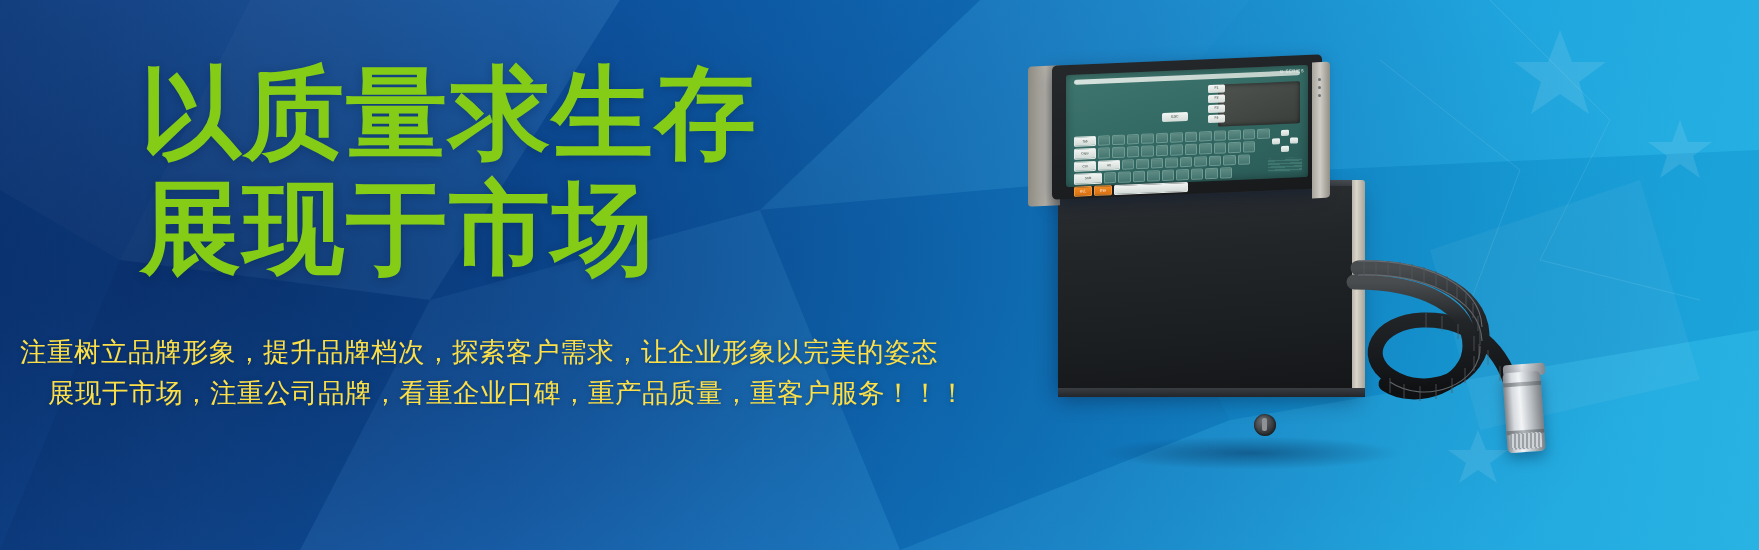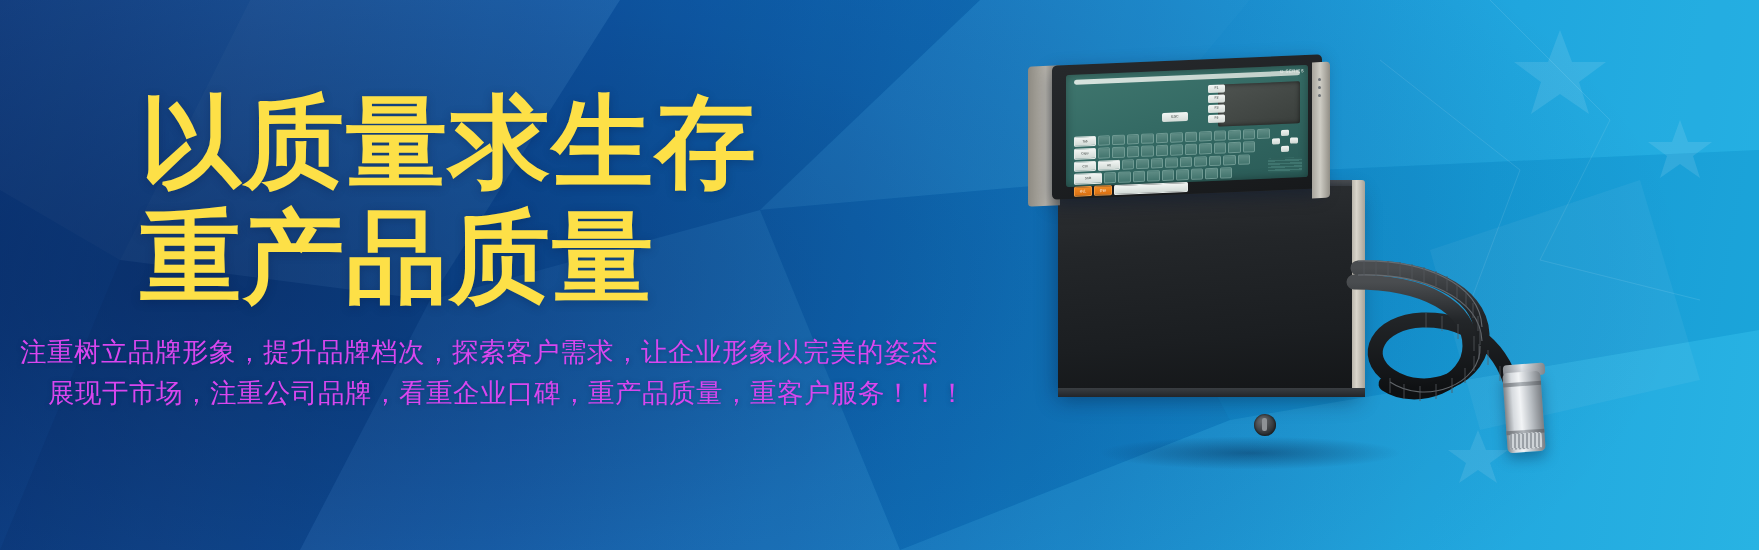--- a/index.html
+++ b/index.html
@@ -15,31 +15,31 @@
   }
   .bg-vign{
     position:absolute;inset:0;
     background:radial-gradient(120% 150% at 12% 50%, rgba(4,30,80,.55) 0%, rgba(4,30,80,.18) 38%, rgba(0,0,0,0) 70%);
   }
   .poly{position:absolute;inset:0;}
   .poly svg{display:block;width:100%;height:100%;}
   
   .copy{position:absolute;left:0;top:0;width:1000px;height:550px;}
   .headline{
-    position:absolute;left:140px;top:92px;
-    color:#fde047;
-    font-family:Liberation Serif, serif;
+    position:absolute;left:140px;top:70px;
+    color:#84cc16;
+    font-family:Liberation Mono, monospace;
     font-weight:700;font-size:101px;line-height:1.02;
     letter-spacing:2px;white-space:nowrap;
     text-shadow:0 2px 10px rgba(3,28,70,.30);
   }
   .headline .l2{display:block;margin-top:12px;}
   .subline{
     position:absolute;left:20px;
-    color:#d946ef;font-weight:400;
+    color:#fde047;font-weight:400;
     font-family:"DejaVu Sans","Liberation Sans",sans-serif;
     font-size:26.5px;letter-spacing:.5px;white-space:nowrap;
     text-shadow:0 1px 5px rgba(3,28,70,.35);
   }
   .sub1{top:334px;}
   .sub2{top:375px;margin-left:28px;}
   
   .printer{position:absolute;left:1000px;top:0;width:759px;height:550px;}
   .shadow-floor{
     position:absolute;left:40px;top:430px;width:420px;height:46px;
@@ -204,21 +204,21 @@
       </g>
     </svg>
   </div>
 
   <div class="bg-vign"></div>
 
   <div class="copy">
 
     <div class="headline">
       <span class="l1">以质量求生存</span>
-      <span class="l2">重产品质量</span>
+      <span class="l2">展现于市场</span>
     </div>
 
     <div class="subline sub1">注重树立品牌形象，提升品牌档次，探索客户需求，让企业形象以完美的姿态</div>
     <div class="subline sub2">展现于市场，注重公司品牌，看重企业口碑，重产品质量，重客户服务！！！</div>
 
   </div>
 
   <div class="printer">
 
     <div class="shadow-floor"></div>

